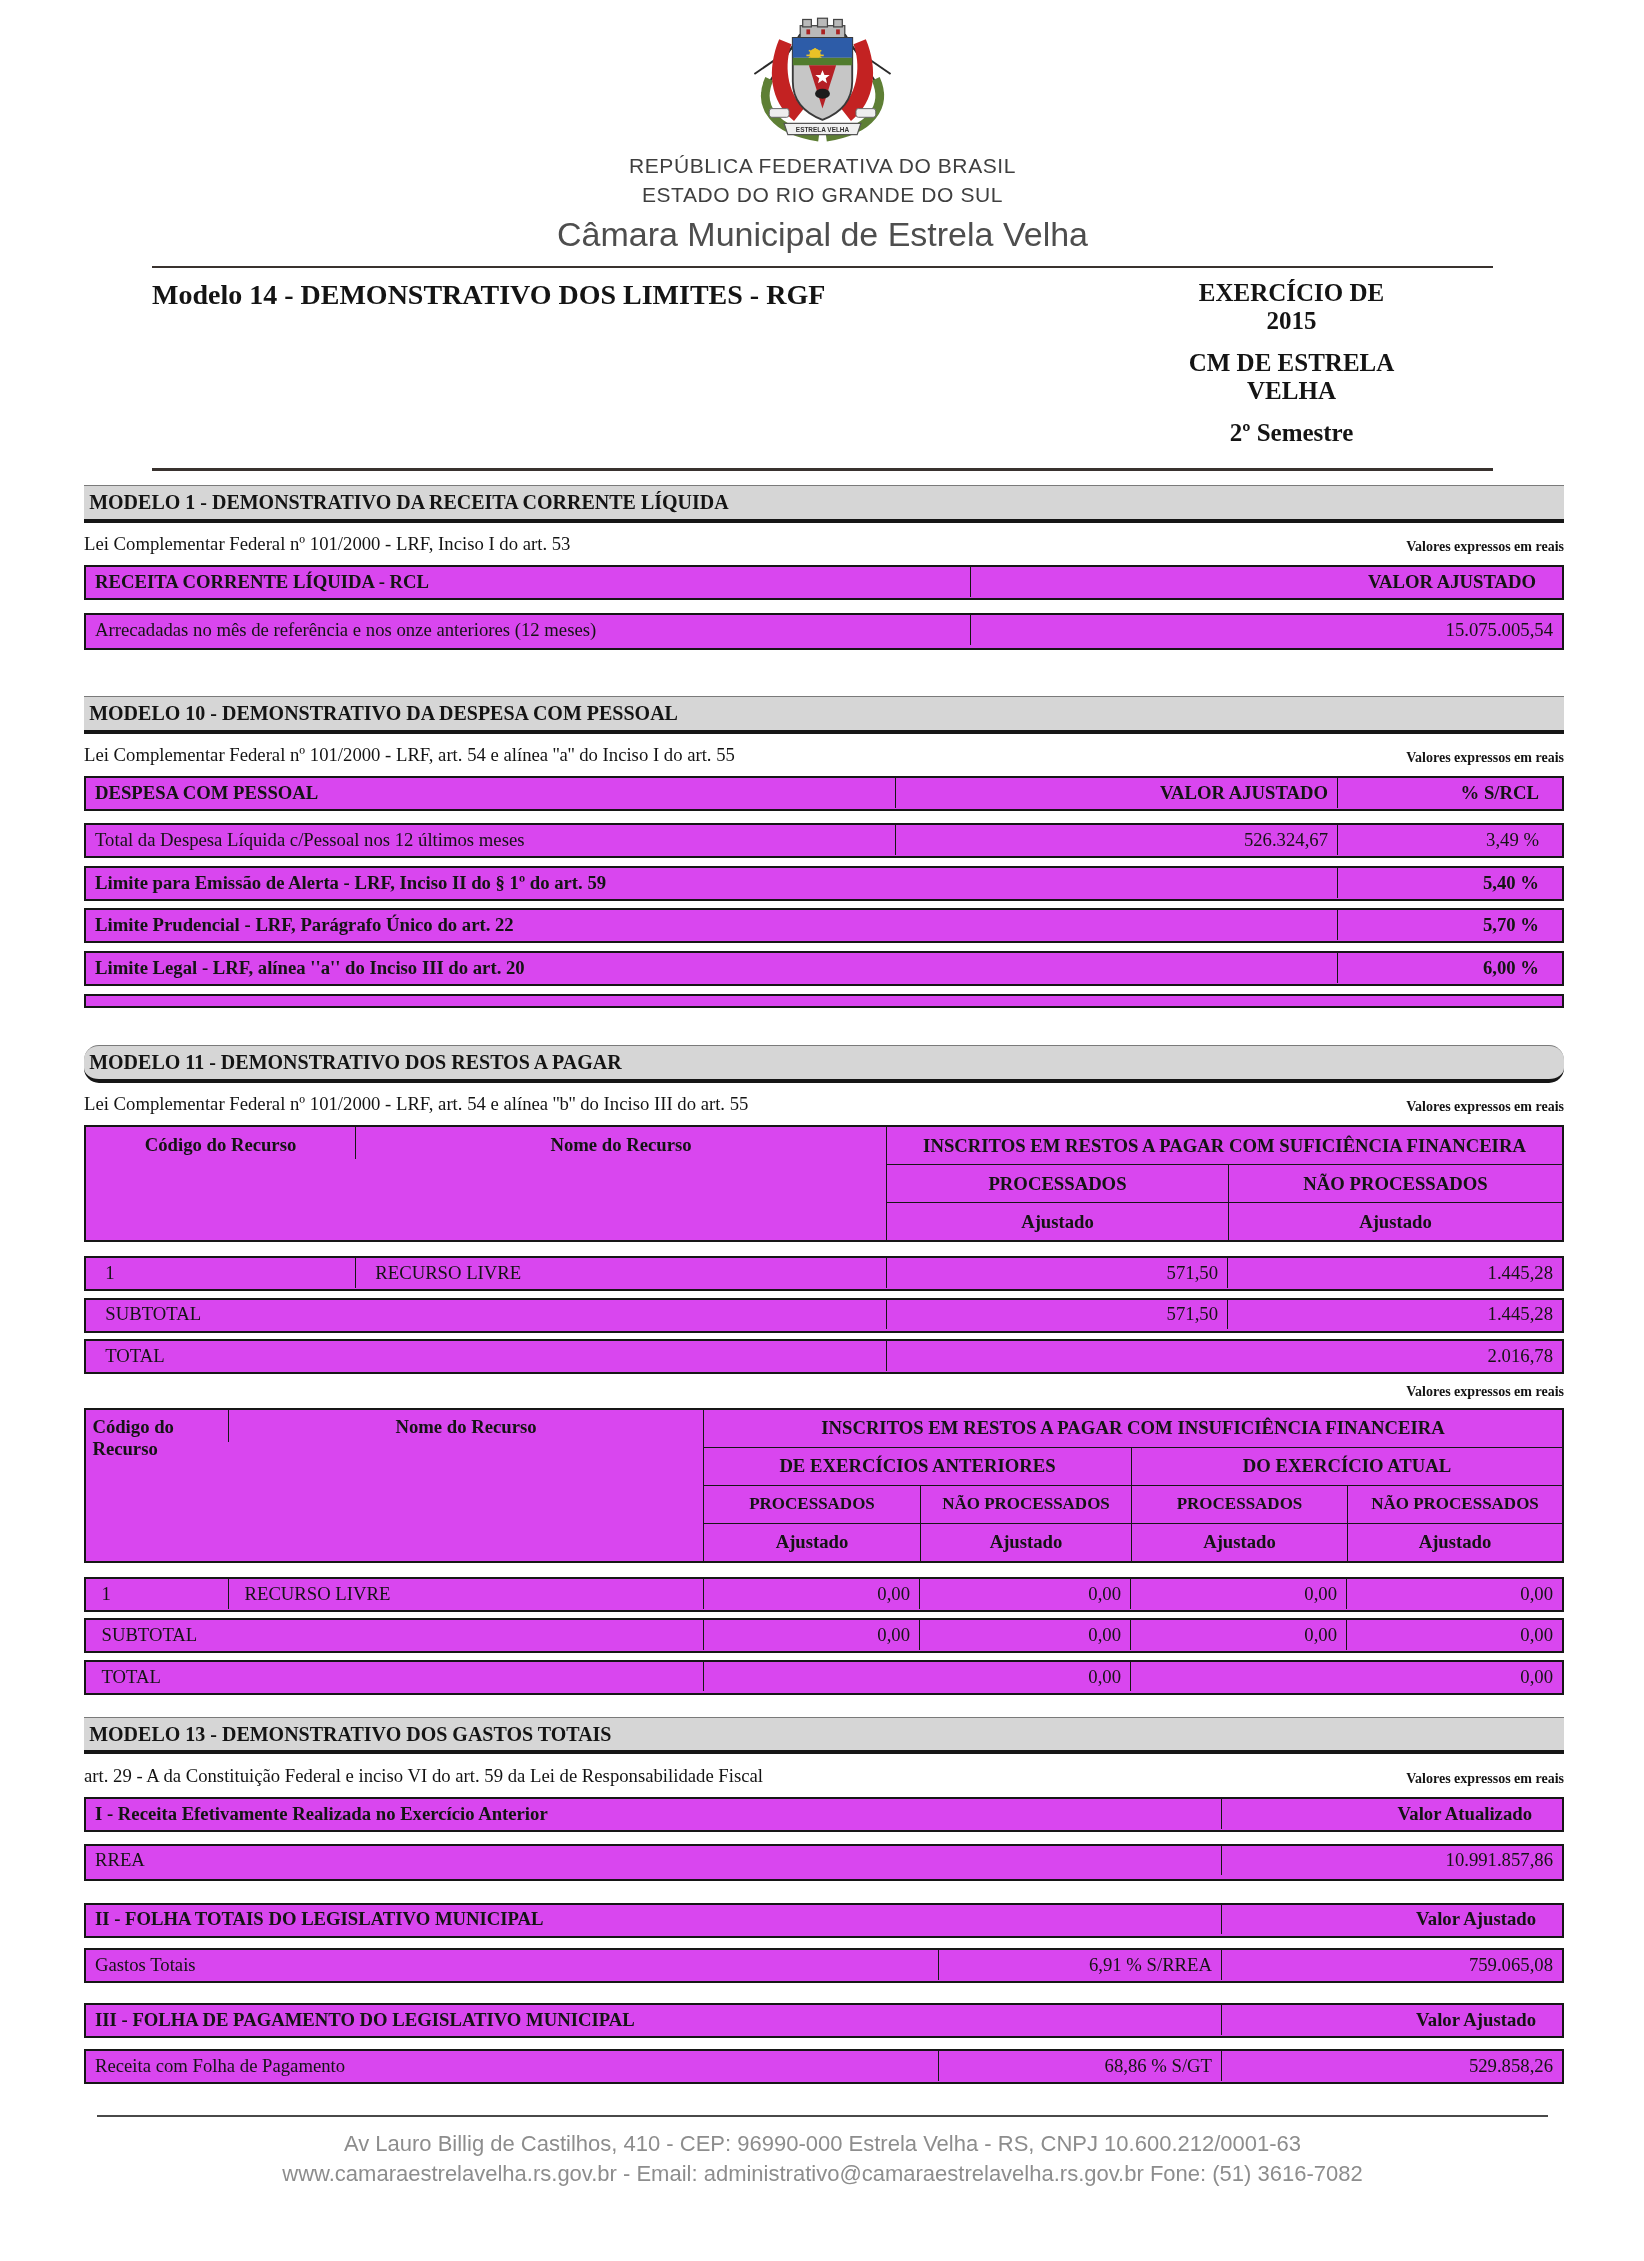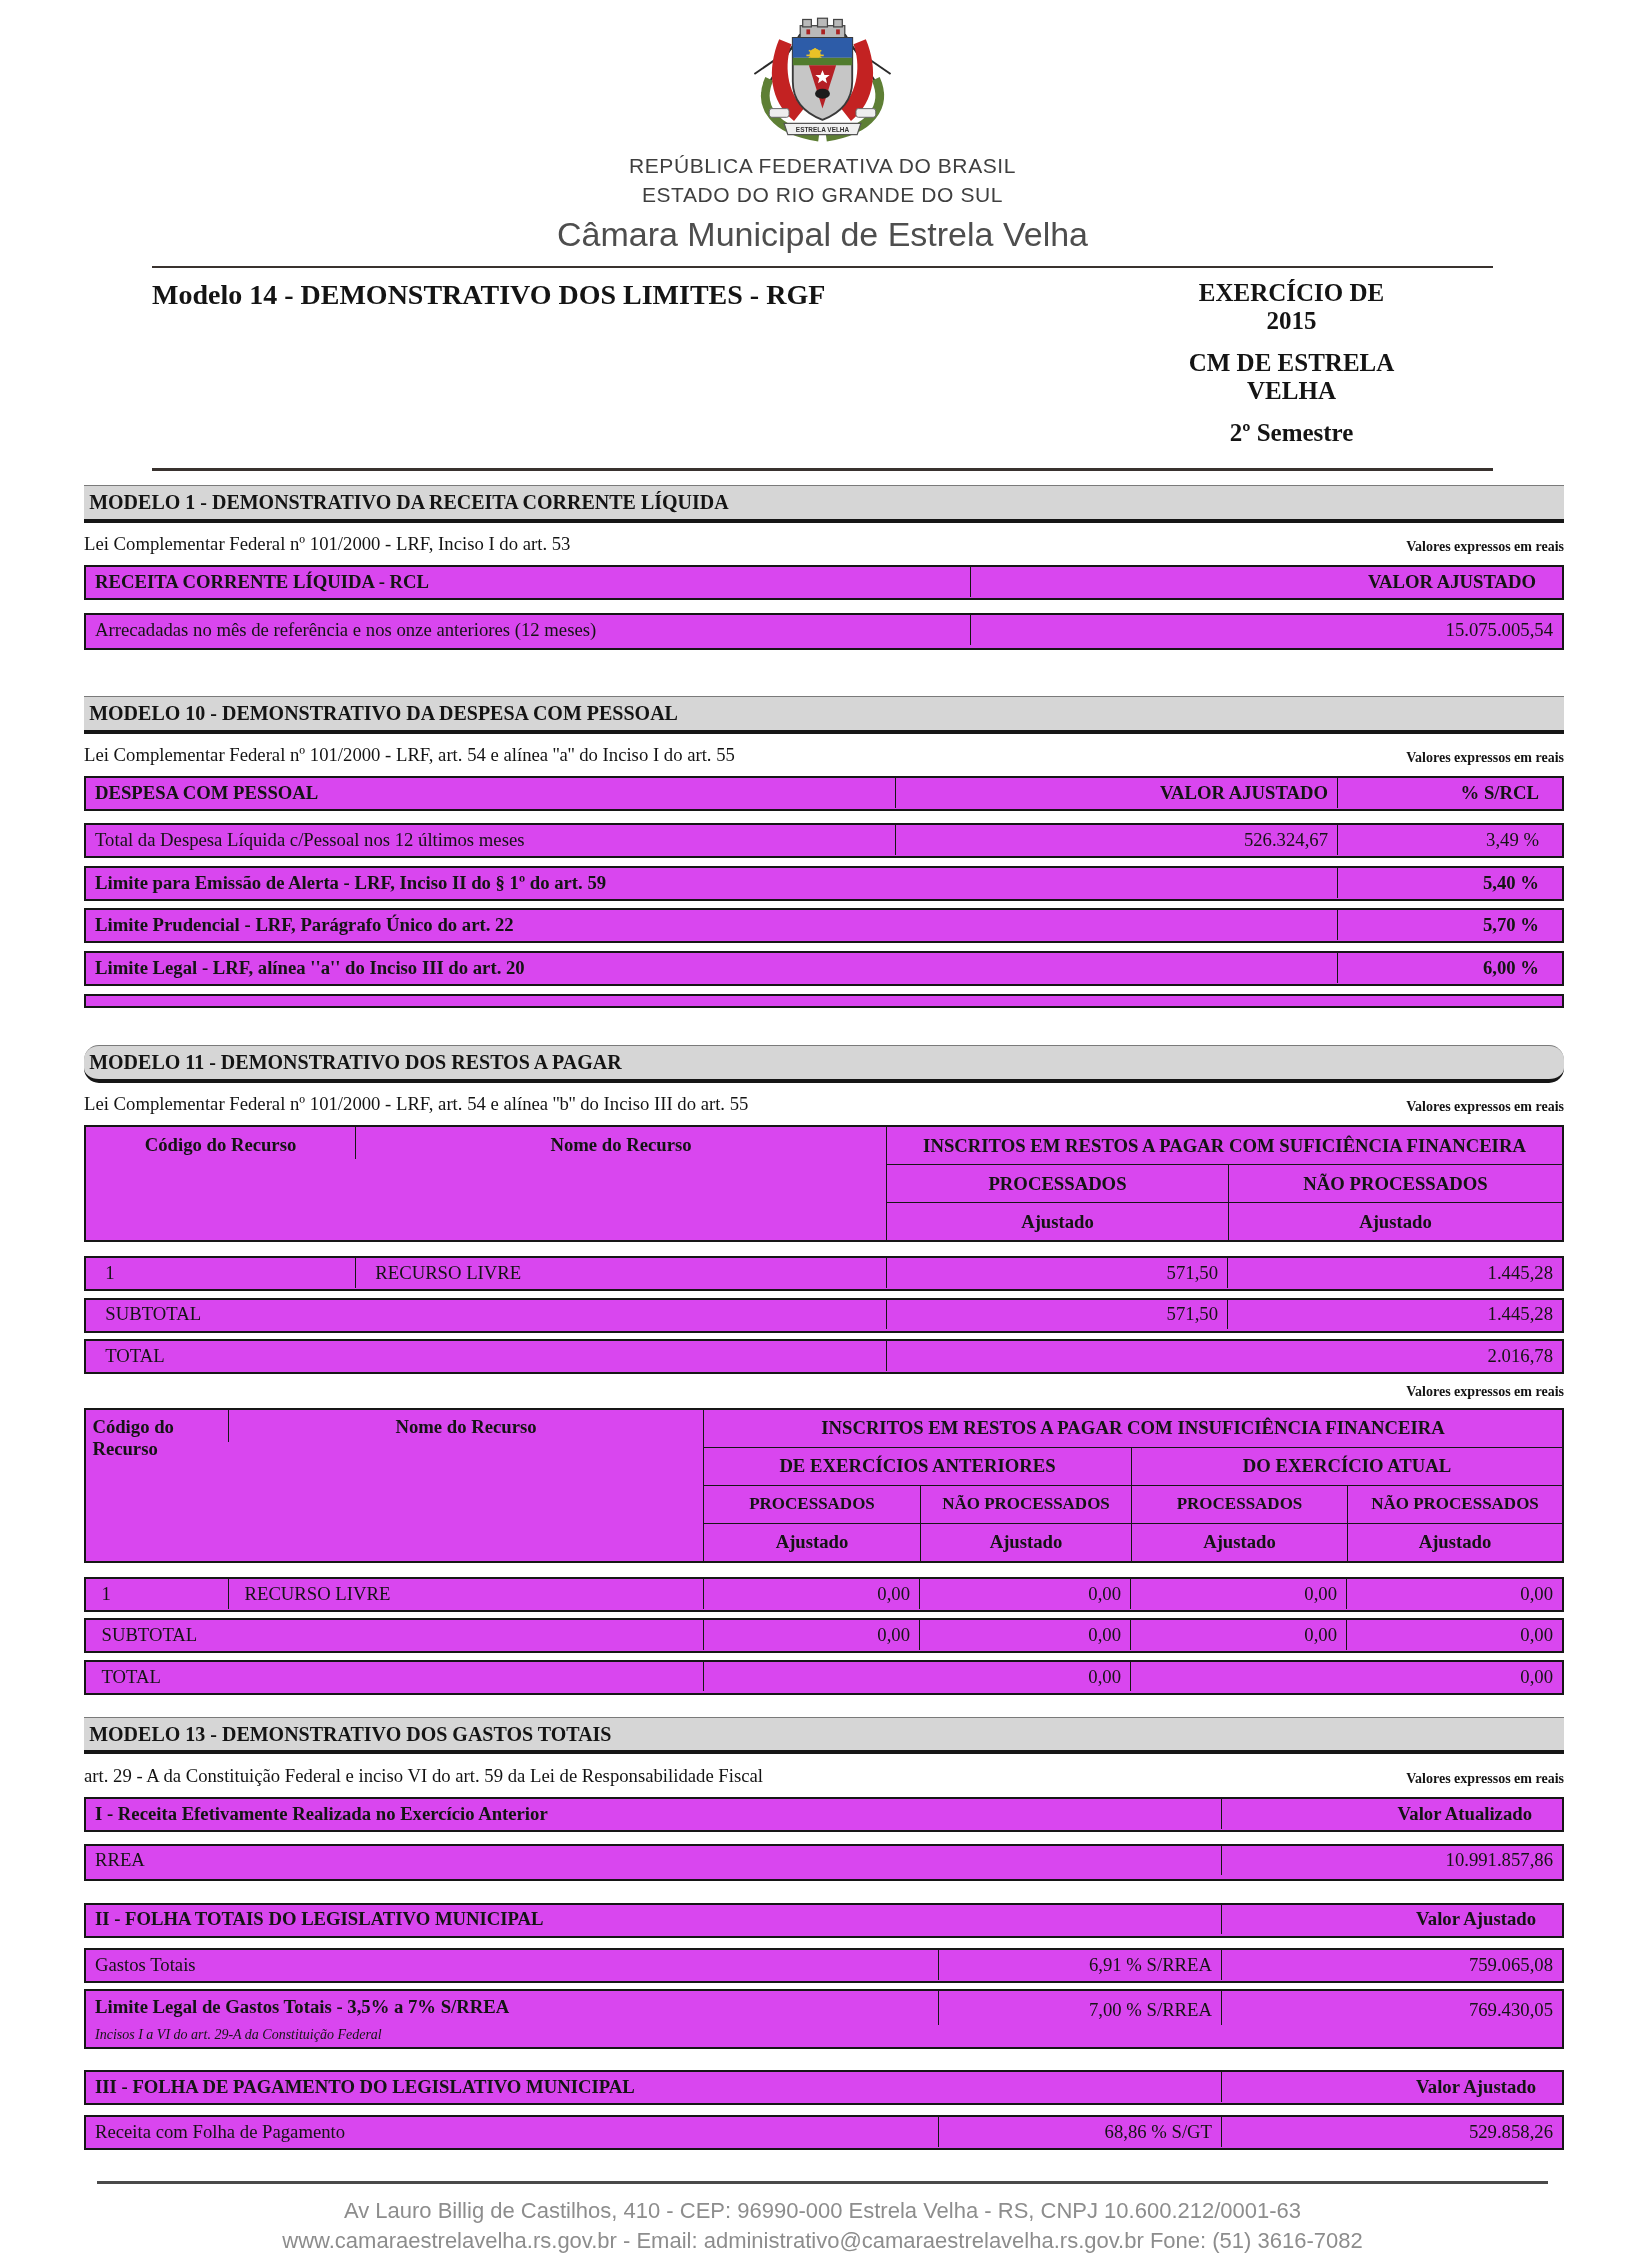--- a/index.html
+++ b/index.html
@@ -286,28 +286,20 @@
 
     <div class="box h54" style="margin-top:22px;">
       <div class="c b w-m13h">II - FOLHA TOTAIS DO LEGISLATIVO MUNICIPAL</div>
       <div class="c b bl ar w-fill" style="padding-right:26px;">Valor Ajustado</div>
     </div>
     <div class="box h54" style="margin-top:10.3px;">
       <div class="c w-m13a">Gastos Totais</div>
       <div class="c bl ar w-m13b">6,91 % S/RREA</div>
       <div class="c bl ar w-fill">759.065,08</div>
     </div>
-    <div class="box" style="margin-top:6.4px; min-height:54px;">
-      <div class="c labelstack w-m13a" style="padding-top:5.2px;">
-        <span class="b">Limite Legal de Gastos Totais - 3,5% a 7% S/RREA</span>
-        <span class="notecell">Incisos I a VI do art. 29-A da Constituição Federal</span>
-      </div>
-      <div class="c bl ar w-m13b" style="align-items:flex-start; padding-top:7.7px;">7,00 % S/RREA</div>
-      <div class="c bl ar w-fill" style="align-items:flex-start; padding-top:7.7px;">769.430,05</div>
-    </div>
 
     <div class="box h54" style="margin-top:20.6px;">
       <div class="c b w-m13h">III - FOLHA DE PAGAMENTO DO LEGISLATIVO MUNICIPAL</div>
       <div class="c b bl ar w-fill" style="padding-right:26px;">Valor Ajustado</div>
     </div>
     <div class="box h54" style="margin-top:10.3px;">
       <div class="c w-m13a">Receita com Folha de Pagamento</div>
       <div class="c bl ar w-m13b">68,86 % S/GT</div>
       <div class="c bl ar w-fill">529.858,26</div>
     </div>

